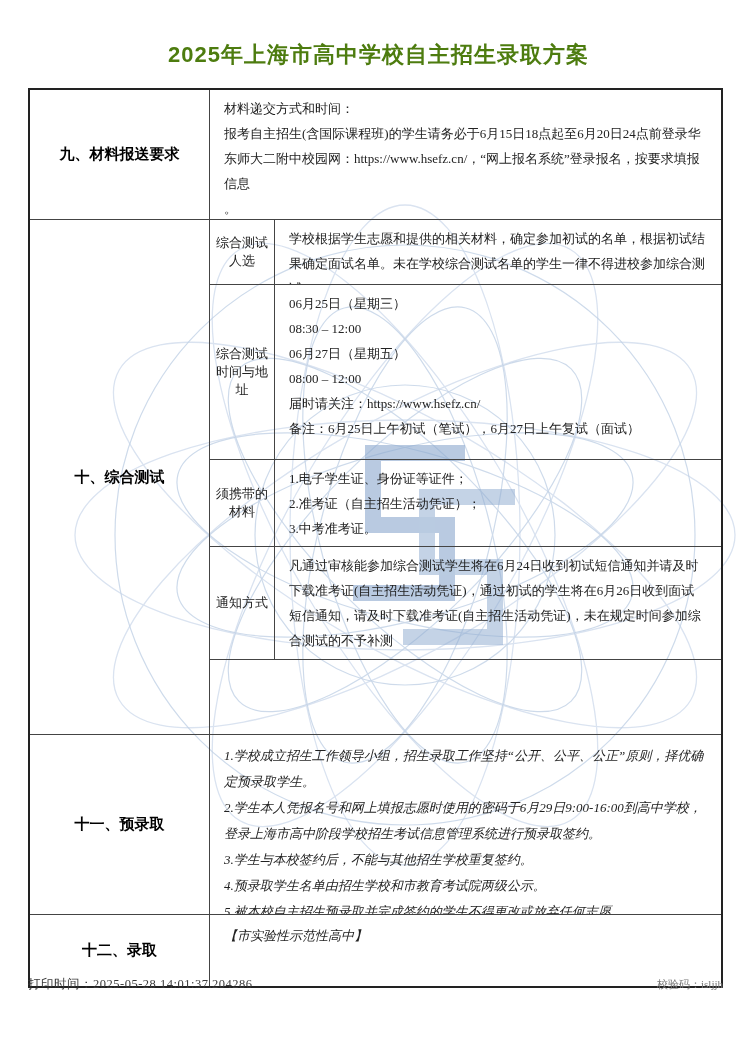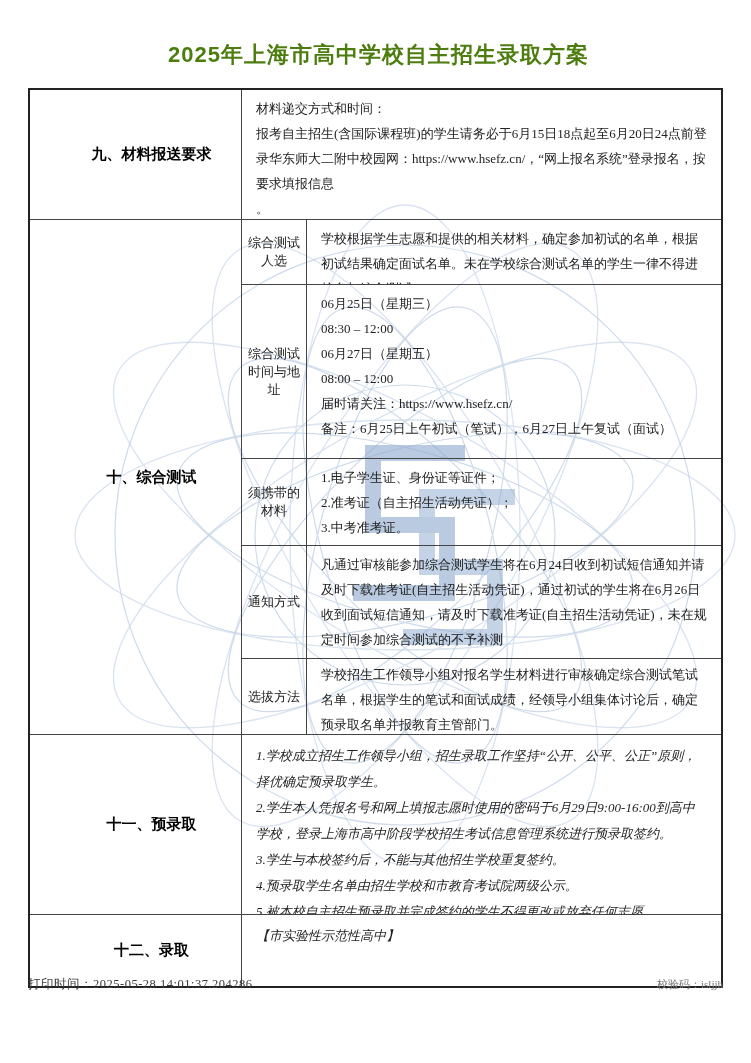--- a/index.html
+++ b/index.html
@@ -73,21 +73,20 @@
     border-right: 1px solid #444;
     display: flex;
     align-items: center;
     justify-content: center;
     text-align: center;
     font-family: "Liberation Sans", sans-serif;
     font-weight: bold;
     font-size: 15px;
     color: #000;
     padding: 4px;
-    margin-left: 32px;
   }
   .content-cell {
     flex: 1;
     box-sizing: border-box;
     padding: 6px 14px 4px 14px;
     font-size: 13px;
     line-height: 25px;
     overflow: hidden;
   }
   .content-cell p { margin: 0; }
@@ -217,24 +216,20 @@
           </div>
       </div>
       <div class="subrow sr4">
         <div class="sublabel-cell">通知方式</div>
         <div class="content-cell">
             <p>凡通过审核能参加综合测试学生将在6月24日收到初试短信通知并请及时下载准考证(自主招生活动凭证)，通过初试的学生将在6月26日收到面试短信通知，请及时下载准考证(自主招生活动凭证)，未在规定时间参加综合测试的不予补测</p>
             <p>。</p>
           </div>
       </div>
       <div class="subrow sr5">
-        <div class="sublabel-cell">选拔方法</div>
-        <div class="content-cell">
-            <p>学校招生工作领导小组对报名学生材料进行审核确定综合测试笔试名单，根据学生的笔试和面试成绩，经领导小组集体讨论后，确定预录取名单并报教育主管部门。</p>
-          </div>
       </div>
     </div>
   </div>
 
   <div class="t-row row11">
     <div class="label-cell">十一、预录取</div>
     <div class="content-cell">
         <p>1.学校成立招生工作领导小组，招生录取工作坚持“公开、公平、公正”原则，择优确定预录取学生。</p>
         <p>2.学生本人凭报名号和网上填报志愿时使用的密码于6月29日9:00-16:00到高中学校，登录上海市高中阶段学校招生考试信息管理系统进行预录取签约。</p>
         <p>3.学生与本校签约后，不能与其他招生学校重复签约。</p>

